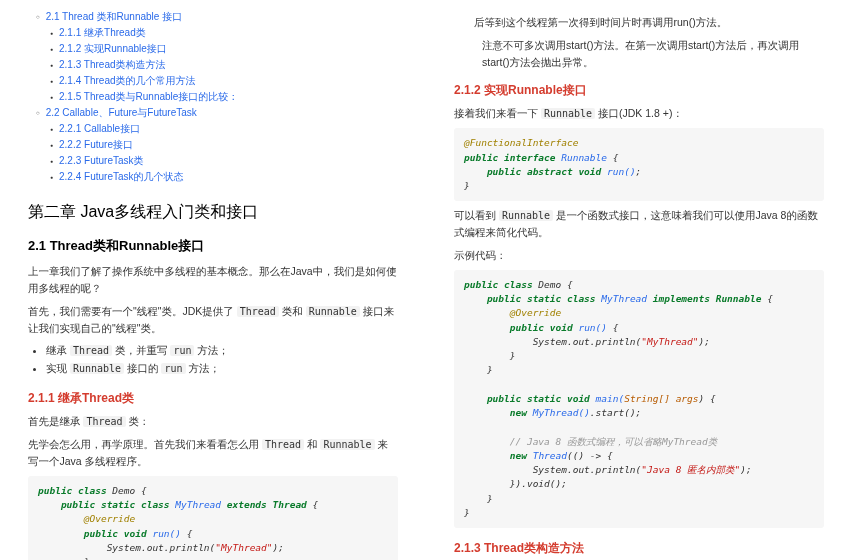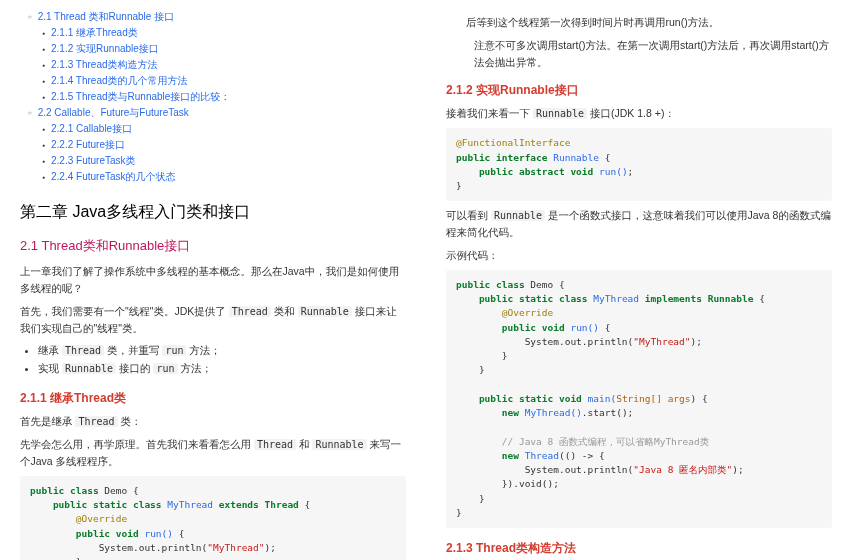--- a/index.html
+++ b/index.html
@@ -8,21 +8,21 @@
     font-size: 11px;
     color: #333;
     display: flex;
     width: 852px;
     height: 560px;
     overflow: hidden;
     background: #fff;
   }
   .col {
     width: 50%;
-    padding: 8px 20px;
+    padding: 8px 28px;
     box-sizing: border-box;
     overflow: hidden;
   }
   .col-left { border-right: 0; }
   .toc ul { list-style: none; padding-left: 14px; margin: 0; }
   .toc > ul { padding-left: 8px; }
   .toc li { margin: 2px 0; }
   .toc li::before {
     content: "○";
     font-size: 6px;
@@ -30,35 +30,36 @@
     margin-right: 6px;
     vertical-align: middle;
   }
   .toc li.dark::before { content: "●"; font-size: 5px; }
   .toc a {
     color: #2a6ae9;
     text-decoration: none;
     font-size: 10px;
   }
   h1.chapter { font-size: 16px; font-weight: normal; margin: 18px 0 10px 0; color:#000;}
-  h2.section { font-size: 13px; font-weight: normal; margin: 14px 0 8px 0; color:#be185d;}
+  h2.section { font-size: 13px; font-weight: bold; margin: 14px 0 8px 0; color:#000000;}
   h3.sub { font-size: 12px; font-weight: bold; color: #d43c2e; margin: 12px 0 6px 0;}
   p { font-size: 10.5px; line-height: 1.6; margin: 6px 0; color:#333;}
   .body-list { padding-left: 18px; margin:6px 0;}
   .body-list li { font-size: 10.5px; line-height:1.7; }
   pre.code {
     background: #f6f6f6;
     border-radius: 3px;
     padding: 8px 10px;
     font-family: Consolas, Menlo, monospace;
     font-size: 9.5px;
     line-height: 1.5;
     white-space: pre;
     margin: 6px 0;
     overflow-x: hidden;
+    font-style: italic;
   }
   .kw   { color: #0a7b2b; font-weight: bold; }   
   .kw2  { color: #b75b00; }                      
   .ann  { color: #a08000; }
   .str  { color: #c41a16; }
   .name { color: #2a6ae9; }
   .cmt  { color: #999; }
   code.inline {
     background:#f2f2f2;
     padding:0 3px;

